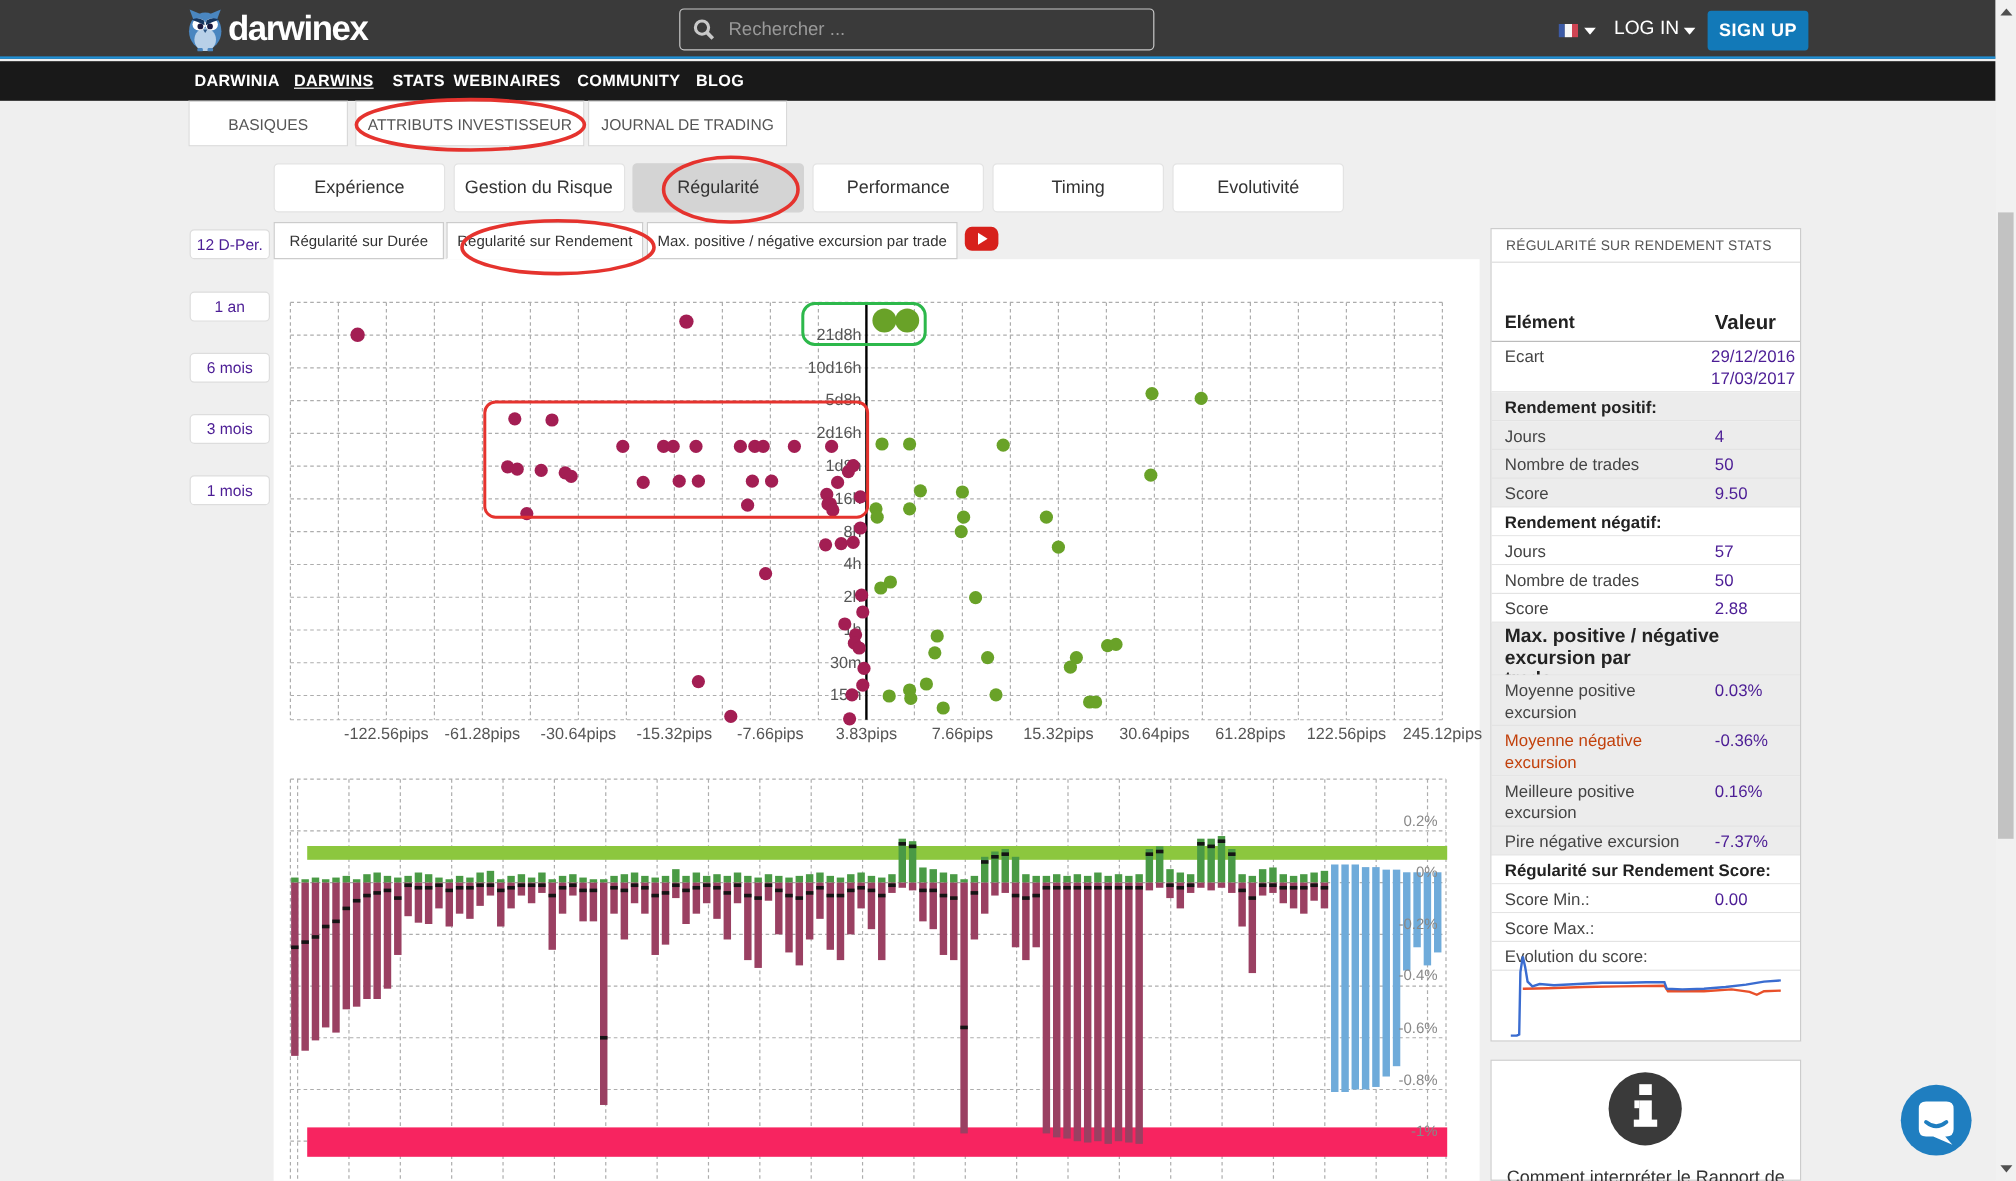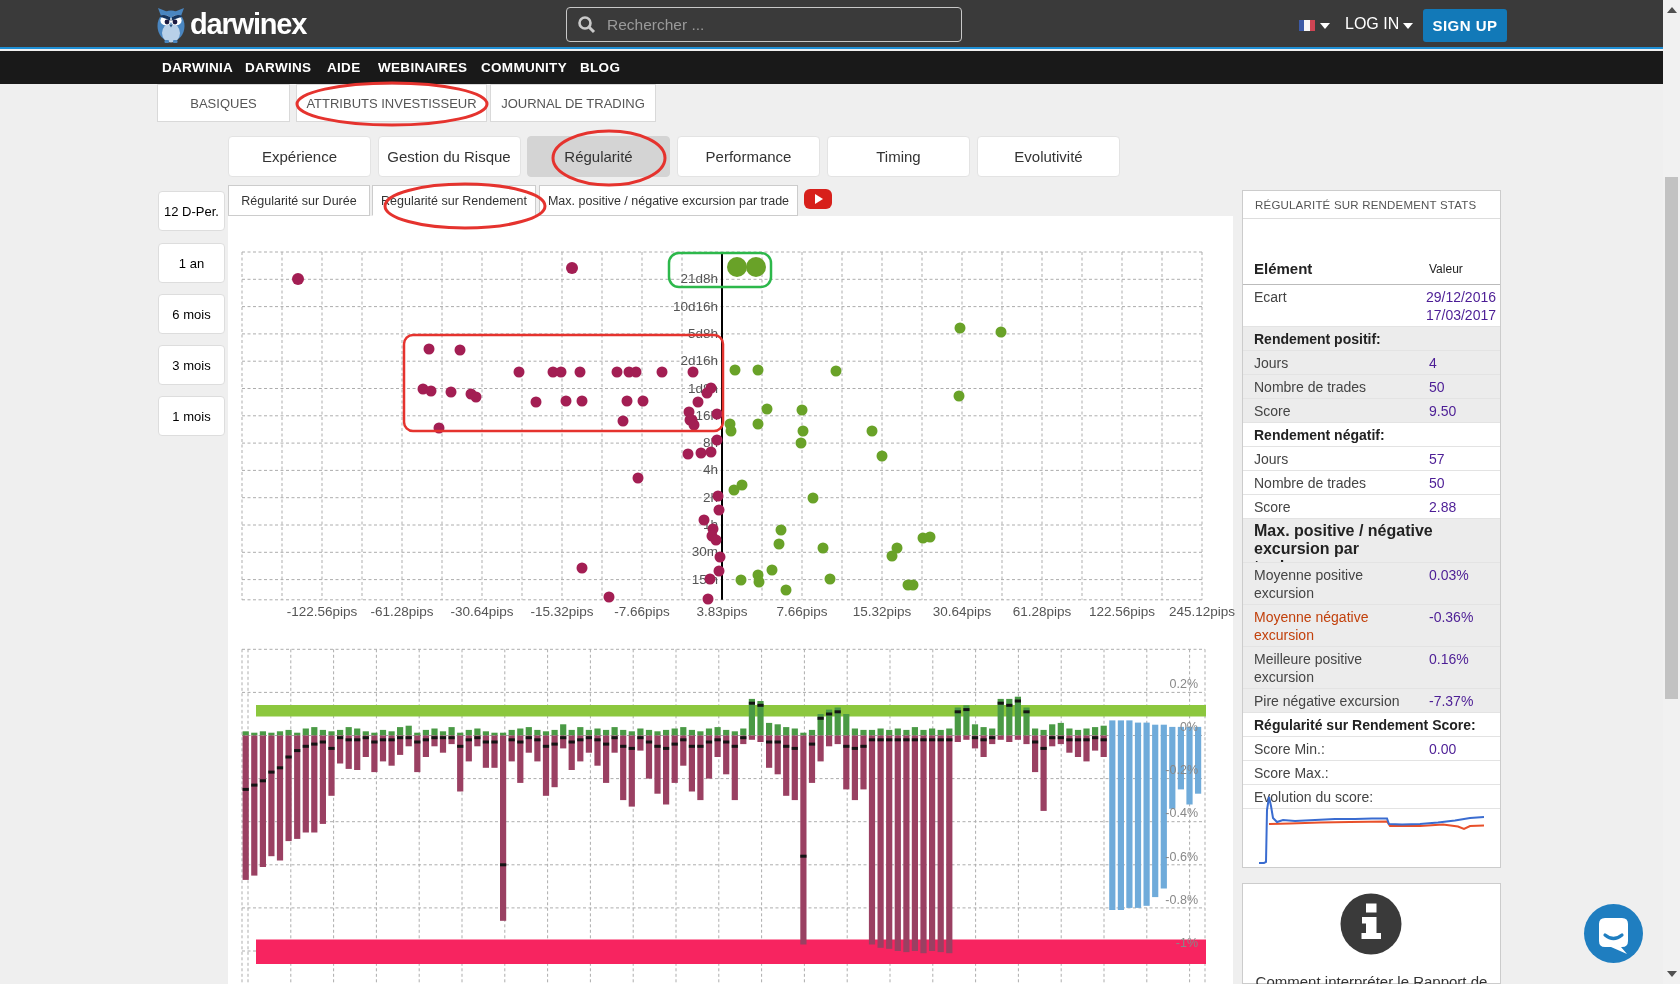--- a/index.html
+++ b/index.html
@@ -8,22 +8,22 @@
 #navbar { position:absolute; left:0; top:0; width:1663px; height:49px; background:#3a3a3a;
   border-bottom:2px solid #1e8fd5; }
 #blackbar { position:absolute; left:0; top:51px; width:1663px; height:33px; background:#191919; }
 .menuitem { position:absolute; top:9px; color:#fff; font-size:13.5px; font-weight:bold; letter-spacing:.3px; }
 .tab1 { position:absolute; top:84px; height:38px; background:#fff; border:1px solid #d9d9d9;
   color:#555; font-size:13px; display:flex; align-items:center; justify-content:center; }
 .btn2 { position:absolute; top:136px; height:41px; background:#fff; border:1px solid #e3e3e3; border-radius:4px;
   color:#333; font-size:15px; display:flex; align-items:center; justify-content:center;text-align:center; }
 .tab3 { position:absolute; top:185px; height:31px; background:#fff; border:1px solid #ccc;
   color:#333; font-size:12.5px; display:flex; align-items:center; justify-content:center; }
-.sideb { position:absolute; left:158px; width:67px; height:40px; background:#fff; border:1px solid #ddd;
-  border-radius:4px; color:#000000; font-size:13px; display:flex; align-items:center; justify-content:center; }
+.sideb { position:absolute; left:158px; width:67px; height:25px; background:#fff; border:1px solid #ddd;
+  border-radius:4px; color:#4c1d95; font-size:13px; display:flex; align-items:center; justify-content:center; }
 #panel { position:absolute; left:228px; top:216px; width:1005px; height:768px; background:#fff; }
 #statspanel { position:absolute; left:1242px; top:190px; width:259px; height:678px; background:#fff;
   border:1px solid #ccc; }
 #statshead { height:28px; border-bottom:1px solid #ddd; color:#555; font-size:11.5px;
   display:flex; align-items:center; padding-left:12px; letter-spacing:.2px; }
 .trow { display:flex; border-bottom:1px solid #e3e3e3; font-size:14px; line-height:18px;
   align-items:flex-start; overflow:hidden; }
 .trow .tl { width:186px; padding:3px 4px 1px 11px; }
 .trow .tv { flex:1; padding:3px 4px 1px 0; color:#4c1d95; }
 .thead { border-bottom:1px solid #bbb; align-items:center; }
@@ -71,22 +71,22 @@
   <div class="abs" style="left:1345px;top:15px;color:#fff;font-size:16px;">LOG IN</div>
   <svg class="abs" style="left:1403px;top:23px" width="10" height="6">
       <path d="M0 0 L10 0 L5 6 Z" fill="#fff"></path>
     </svg>
   <div class="abs" style="left:1423px;top:9px;width:84px;height:33px;background:#1279b8;border-radius:3px;
     color:#fff;font-size:15px;font-weight:bold;display:flex;align-items:center;justify-content:center;letter-spacing:.5px;">SIGN UP</div>
 </div>
 
 <div id="blackbar">
   <div class="menuitem" style="left:162px;">DARWINIA</div>
-  <div class="menuitem" style="left:245px;">DARWINS</div>
-  <div class="menuitem" style="left:327px;">AIDE</div>
+  <div class="menuitem" style="left:245px;text-decoration:underline;">DARWINS</div>
+  <div class="menuitem" style="left:327px;">STATS</div>
   <div class="menuitem" style="left:378px;">WEBINAIRES</div>
   <div class="menuitem" style="left:481px;">COMMUNITY</div>
   <div class="menuitem" style="left:580px;">BLOG</div>
 </div>
 
 <div class="tab1" style="left:157px;width:133px;">BASIQUES</div>
 <div class="tab1" style="left:296px;width:191px;">ATTRIBUTS INVESTISSEUR</div>
 <div class="tab1" style="left:490px;width:166px;">JOURNAL DE TRADING</div>
 
 <div class="btn2" style="left:228px;width:143px;">Expérience</div>
@@ -109,21 +109,21 @@
 <div class="sideb" style="top:191px;">12 D-Per.</div>
 <div class="sideb" style="top:243px;">1 an</div>
 <div class="sideb" style="top:294px;">6 mois</div>
 <div class="sideb" style="top:345px;">3 mois</div>
 <div class="sideb" style="top:396px;">1 mois</div>
 
 <div id="statspanel">
   <div id="statshead">RÉGULARITÉ SUR RENDEMENT STATS</div>
   <div class="trow thead" style="height:30px;margin-top:36px;">
       <div class="tl" style="font-weight:bold;color:#222;font-size:15px;">Elément</div>
-      <div class="tv" style="font-weight:normal;color:#222;font-size:12px;">Valeur</div>
+      <div class="tv" style="font-weight:bold;color:#222;font-size:17px;">Valeur</div>
     </div>
 <div class="trow" style="background:#fff;height:42px;">
       <div class="tl" style="color:#444;">Ecart</div>
       <div class="tv">29/12/2016<br>17/03/2017</div>
     </div>
 <div class="trow" style="background:#ececec;height:24px;">
       <div class="tl" style="font-weight:bold;color:#222;width:246px;padding-right:0;">Rendement positif:</div>
     </div>
 <div class="trow" style="background:#ececec;height:24px;">
       <div class="tl" style="color:#444;">Jours</div>

